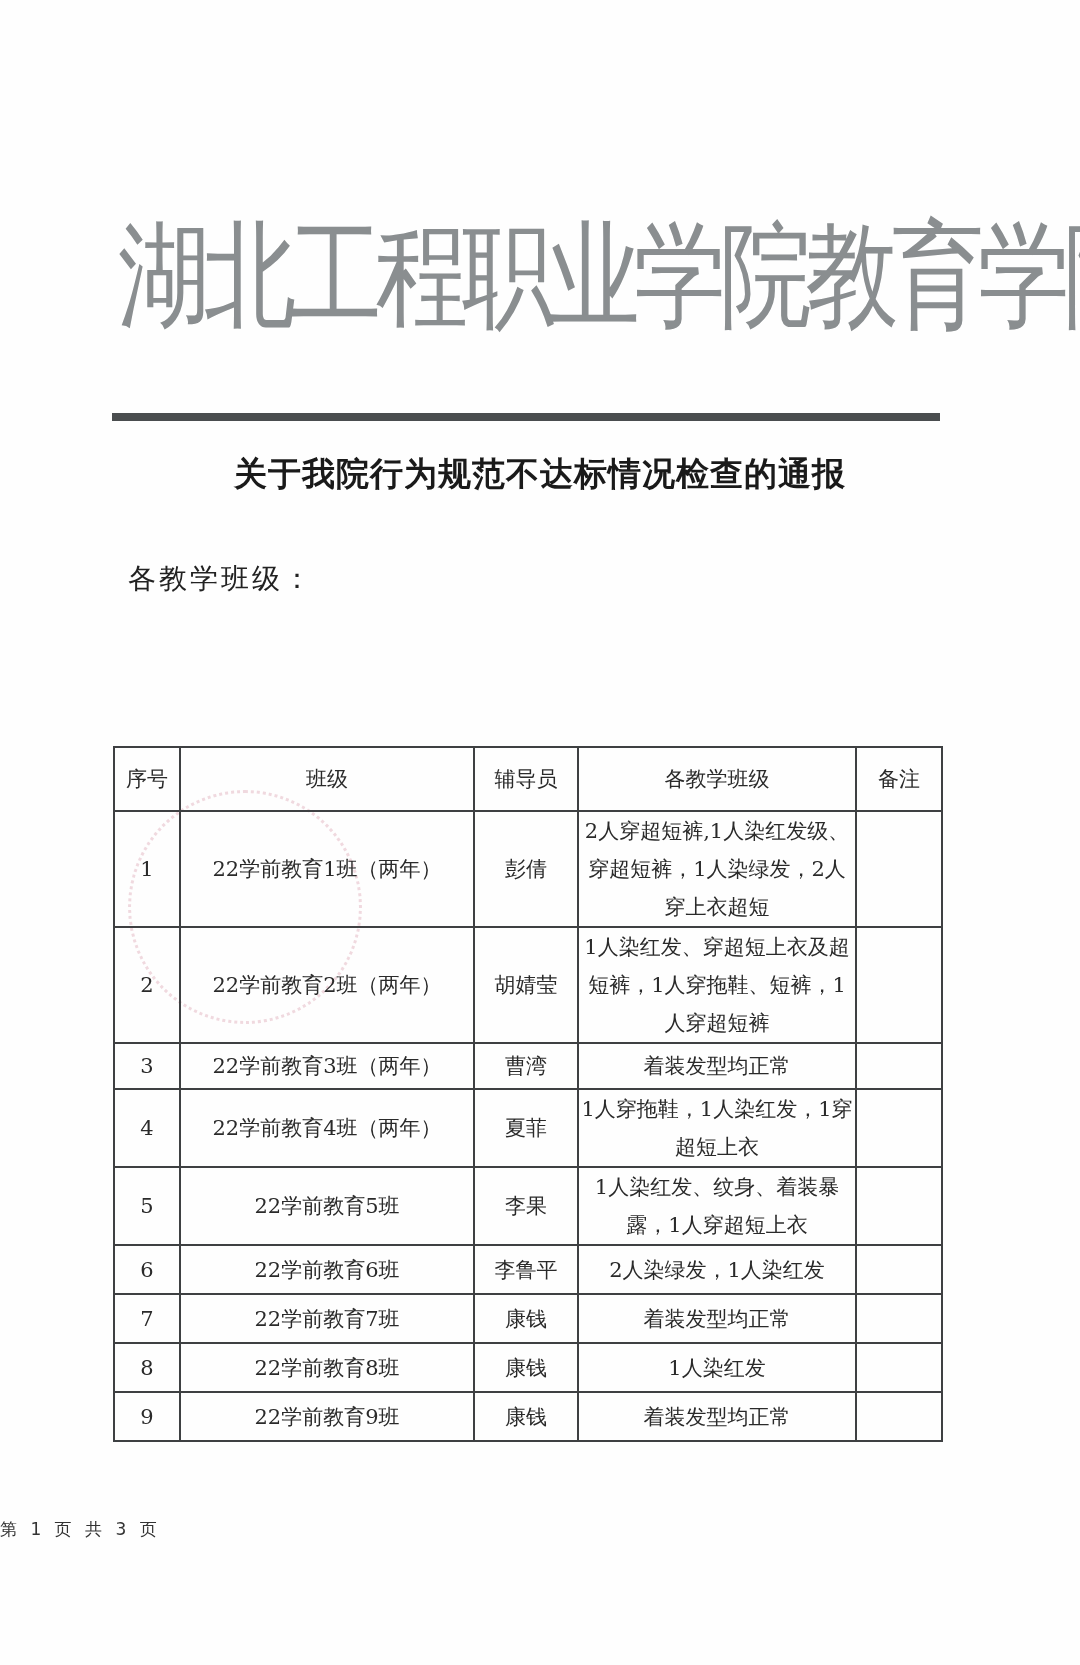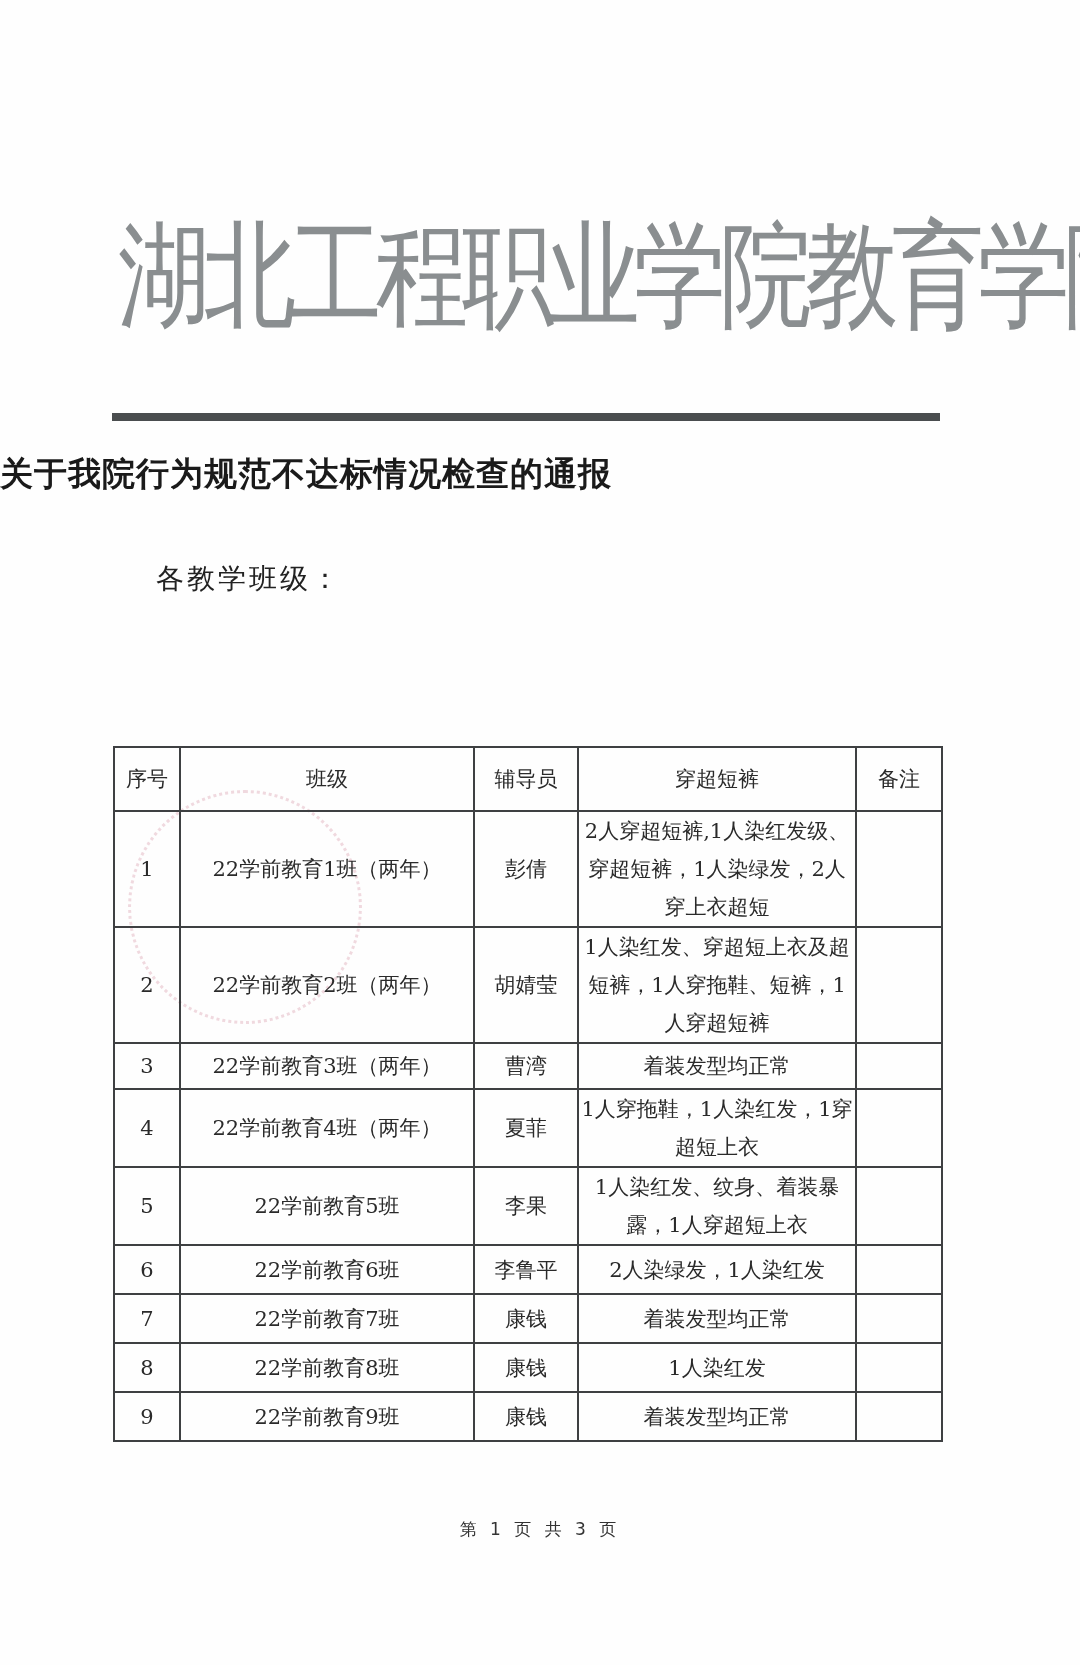--- a/index.html
+++ b/index.html
@@ -44,37 +44,36 @@
       top: 413px;
       width: 828px;
       height: 8px;
       background: #4a4d4f;
     }
     .notice-title {
       position: absolute;
       left: 0;
       top: 452px;
       width: 1080px;
-      text-align: left;
+      text-align: center;
       font-family: "DejaVu Serif", "Liberation Serif", serif;
       font-weight: bold;
       font-size: 33px;
       color: #1a1a1a;
       letter-spacing: 1px;
     }
     .body-text {
       position: absolute;
       left: 128px;
       width: 820px;
       font-family: "DejaVu Sans", "Liberation Sans", sans-serif;
       font-size: 28px;
       color: #222;
       letter-spacing: 3px;
       line-height: 46px;
-      margin-left: 28px;
     }
     .salutation { top: 556px; }
     .para { top: 600px; text-indent: 58px; }
 
     .table-wrap {
       position: absolute;
       left: 113px;
       top: 746px;
       width: 828px;
     }
@@ -115,21 +114,20 @@
       border-radius: 50%;
       border: 3px dotted rgba(214, 150, 165, 0.35);
       pointer-events: none;
     }
 
     .footer {
       position: absolute;
       left: 0;
       top: 1518px;
       width: 1080px;
-      text-align: center;
       font-family: "DejaVu Sans", "Liberation Sans", sans-serif;
       font-size: 17px;
       color: #333;
       letter-spacing: 4px;
     }
   </style>
 </head>
 <body>
 
 <div class="page">
@@ -150,21 +148,21 @@
           <col class="c-class">
           <col class="c-counselor">
           <col class="c-result">
           <col class="c-note">
       </colgroup>
       <thead>
         <tr>
           <th>序号</th>
           <th>班级</th>
           <th>辅导员</th>
-          <th>穿超短裤</th>
+          <th>各教学班级</th>
           <th>备注</th>
         </tr>
       </thead>
       <tbody>
         <tr class="h3">
           <td>1</td>
           <td>22学前教育1班（两年）</td>
           <td>彭倩</td>
           <td class="result">2人穿超短裤,1人染红发级、穿超短裤，1人染绿发，2人穿上衣超短</td>
           <td></td>

